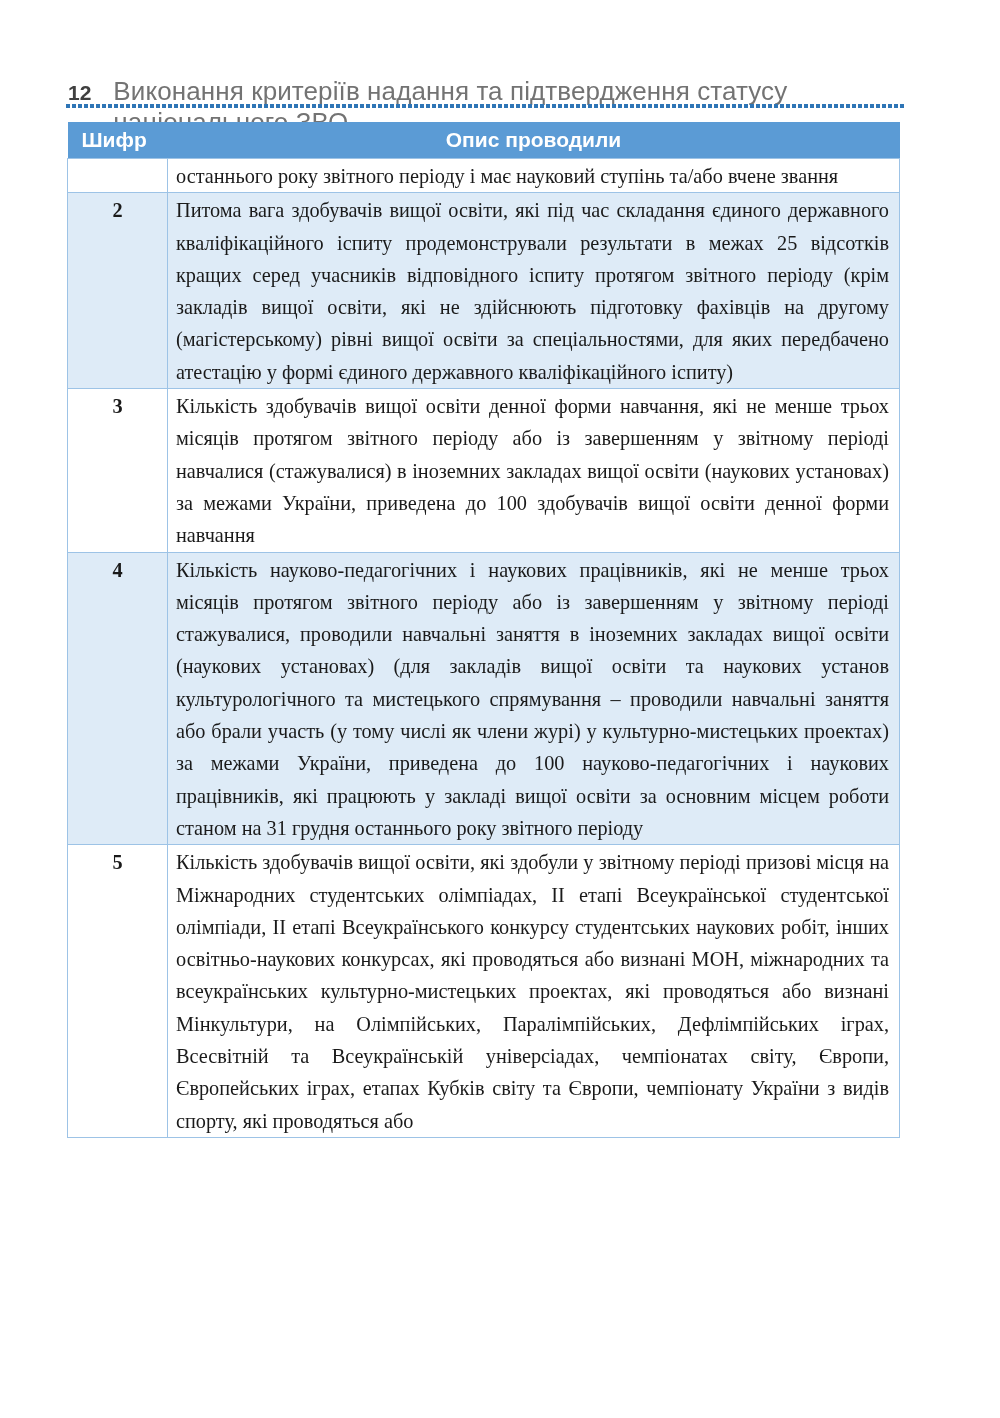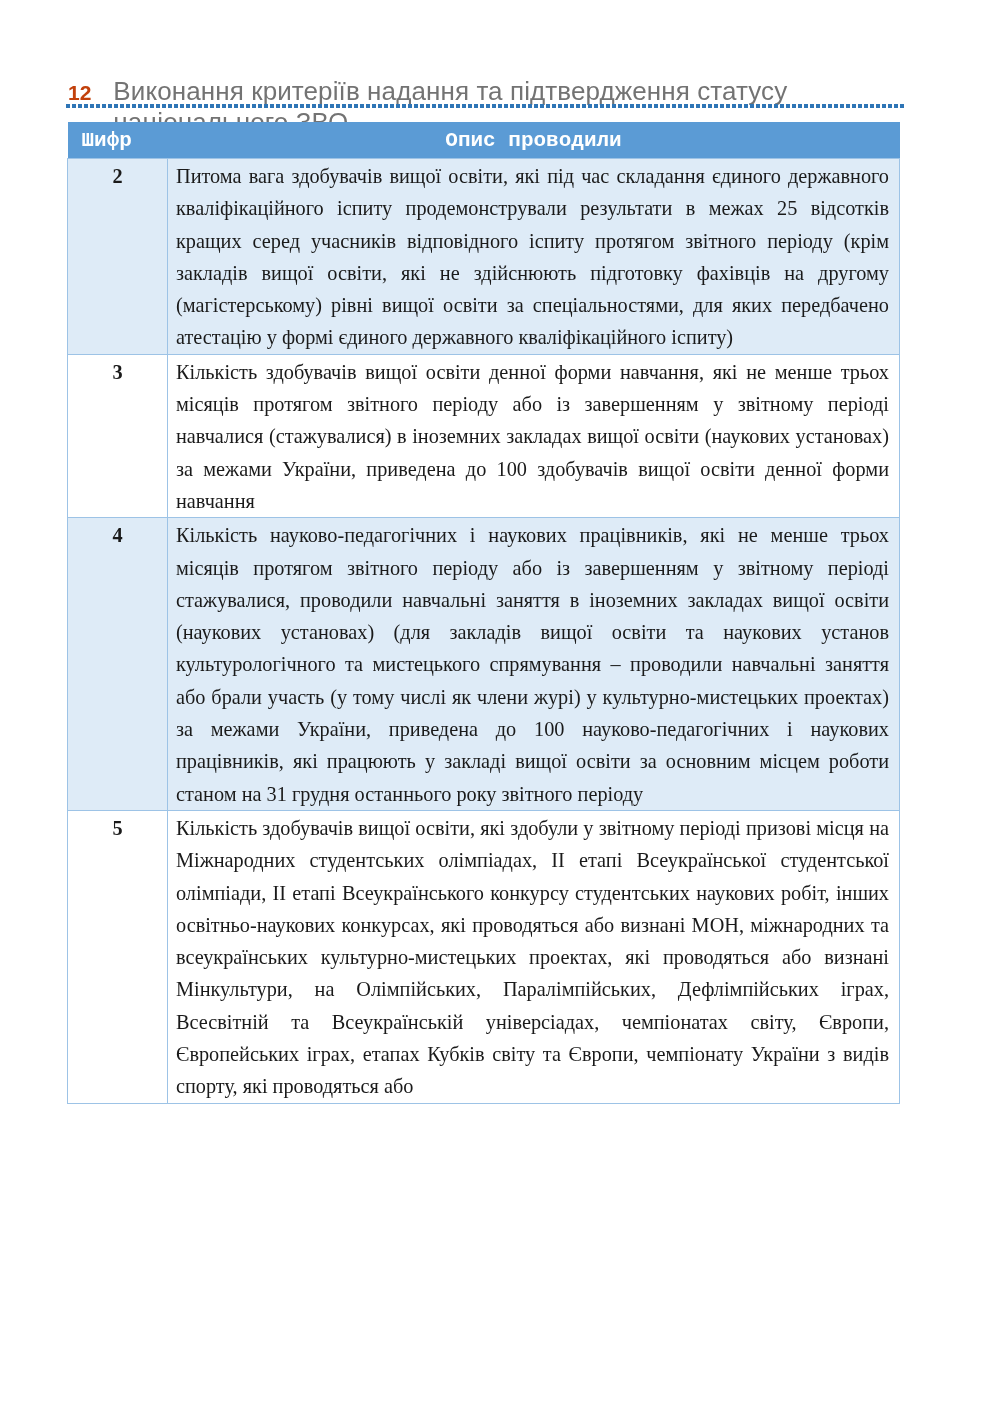--- a/index.html
+++ b/index.html
@@ -1,23 +1,23 @@
 <!DOCTYPE html>
 <html><head>
   <meta charset="utf-8">
   <style>
     html, body { margin: 0; padding: 0; background: #ffffff; }
     body { width: 1000px; height: 1418px; position: relative; overflow: hidden; font-family: "Liberation Serif", serif; color: #1a1a1a; }
     .running-head { position: absolute; left: 68px; top: 76px; width: 840px; height: 28px; display: flex; align-items: baseline; font-family: "Liberation Sans", sans-serif; }
-    .page-num { font-size: 21px; font-weight: bold; color: #c2410c; margin-right: 22px; }
+    .page-num { font-size: 21px; font-weight: bold; color: #404040; margin-right: 22px; }
     .head-title { font-size: 26px; color: #737373; letter-spacing: 0.1px; }
     .dots { position: absolute; left: 66px; top: 104px; width: 840px; height: 4px;
       background-image: repeating-linear-gradient(to right, #2e75b6 0 4px, transparent 4px 6px); }
     table.crit { position: absolute; left: 67px; top: 122px; width: 833px; border-collapse: collapse; table-layout: fixed; }
-    table.crit th { background: #5b9bd5; color: #ffffff; font-family: Liberation Mono, monospace; font-weight: bold; font-size: 21px; height: 36px; padding: 0; }
+    table.crit th { background: #5b9bd5; color: #ffffff; font-family: Liberation Sans, sans-serif; font-weight: bold; font-size: 21px; height: 36px; padding: 0; }
     table.crit th.code { width: 100px; text-align: left; padding-left: 14px; box-sizing: border-box; }
     table.crit th.desc { text-align: center; }
     table.crit td { border: 1.5px solid #9dc3e6; vertical-align: top; font-size: 20.3px; line-height: 32.3px; padding: 0; }
     table.crit td.code { text-align: center; font-weight: bold; padding-top: 1px; }
     table.crit td.desc { padding: 1px 10px 0 8px; text-align: justify; }
     tr.alt td { background: #deebf7; }
     tr.plain td { background: #ffffff; }
   </style>
 </head>
 <body>
@@ -29,20 +29,24 @@
 <div class="dots"></div>
 
 <table class="crit">
   <thead>
     <tr>
       <th class="code">Шифр</th>
       <th class="desc">Опис проводили</th>
     </tr>
   </thead>
   <tbody>
+    <tr class="plain">
+      <td class="code"></td>
+      <td class="desc">останнього року звітного періоду і має науковий ступінь та/або вчене звання</td>
+    </tr>
     <tr class="alt">
       <td class="code">2</td>
       <td class="desc">Питома вага здобувачів вищої освіти, які під час складання єдиного державного кваліфікаційного іспиту продемонстрували результати в межах 25 відсотків кращих серед учасників відповідного іспиту протягом звітного періоду (крім закладів вищої освіти, які не здійснюють підготовку фахівців на другому (магістерському) рівні вищої освіти за спеціальностями, для яких передбачено атестацію у формі єдиного державного кваліфікаційного іспиту)</td>
     </tr>
     <tr class="plain">
       <td class="code">3</td>
       <td class="desc">Кількість здобувачів вищої освіти денної форми навчання, які не менше трьох місяців протягом звітного періоду або із завершенням у звітному періоді навчалися (стажувалися) в іноземних закладах вищої освіти (наукових установах) за межами України, приведена до 100 здобувачів вищої освіти денної форми навчання</td>
     </tr>
     <tr class="alt">
       <td class="code">4</td>

